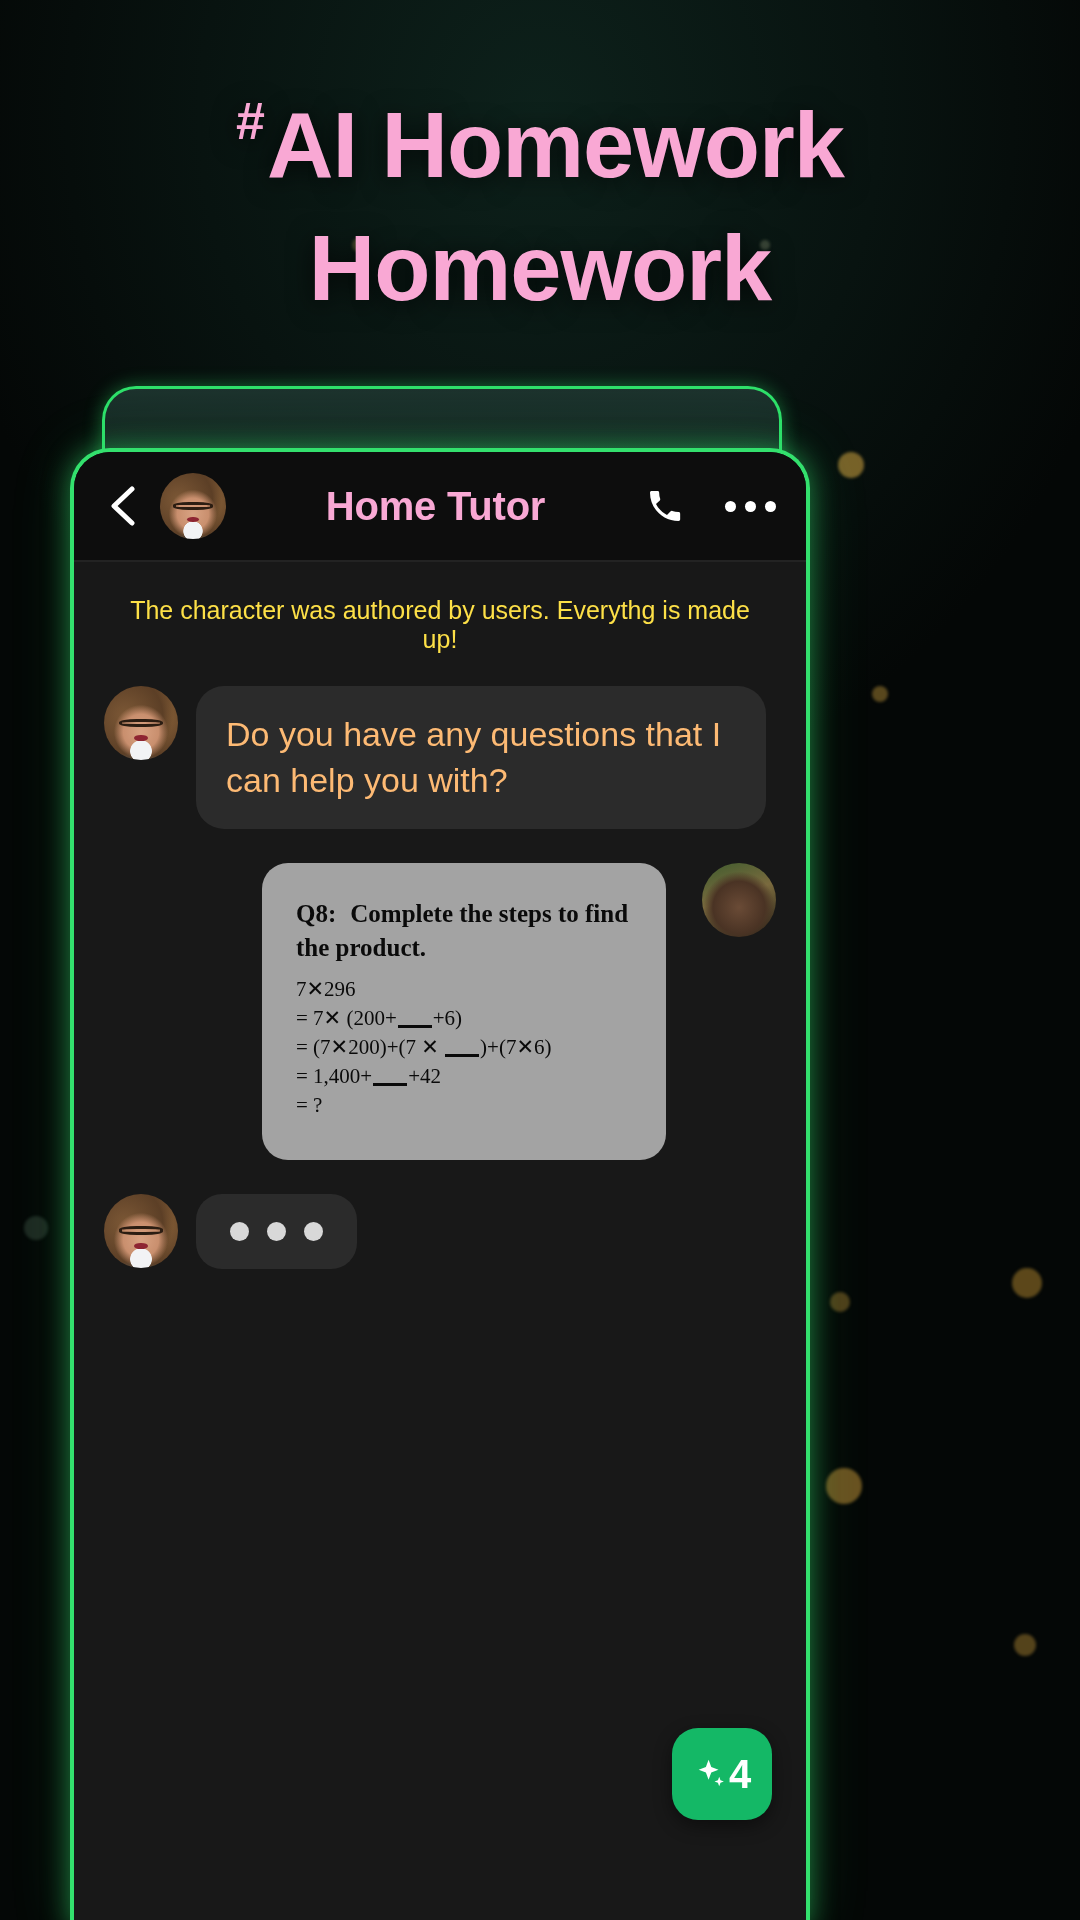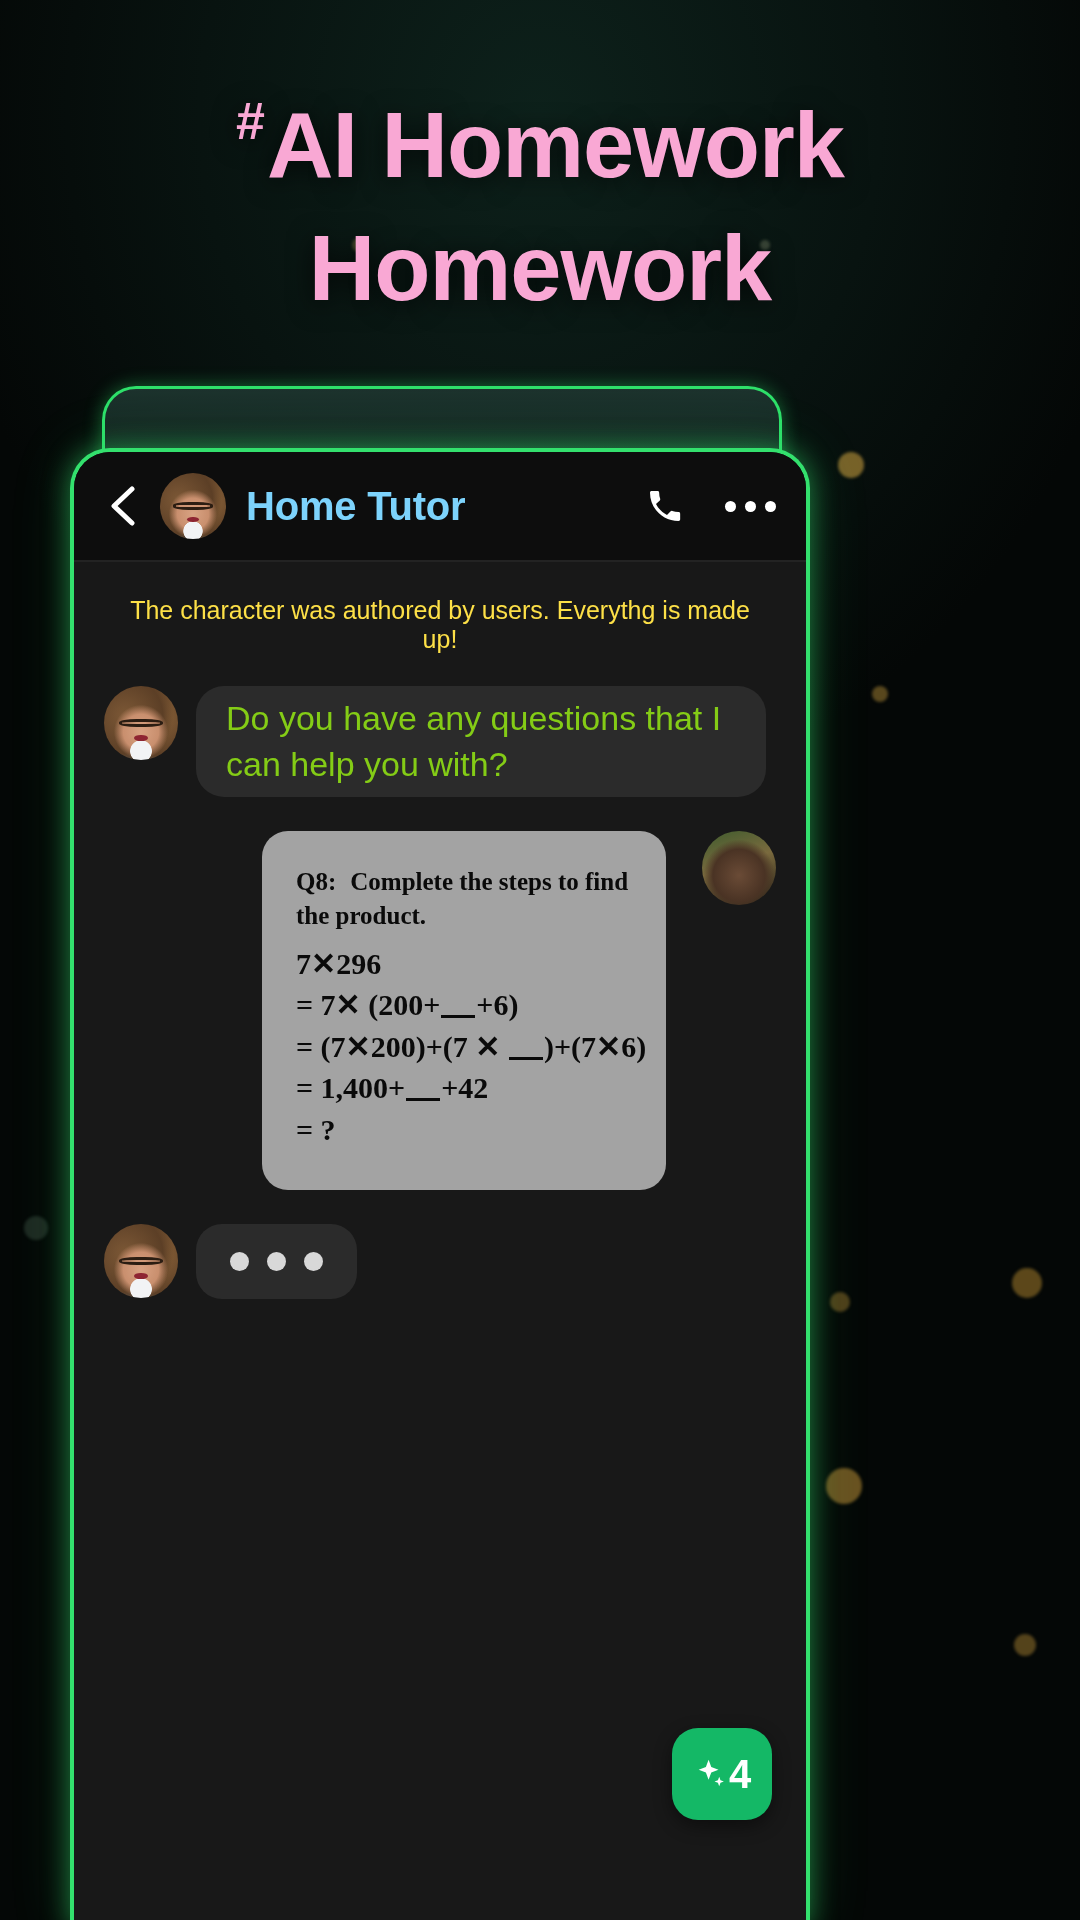--- a/index.html
+++ b/index.html
@@ -108,24 +108,25 @@
     left:41%; top:66%; width:18%; height:8%;
     border-radius:50%;
     background:#8e2532;
   }
   .avatar.user {
     background:
       radial-gradient(circle at 50% 60%, #6a4b36 0%, #4a3324 45%, rgba(0,0,0,0) 62%),
       linear-gradient(160deg,#3f5c2e 0%, #7a6a3e 45%, #231c14 100%);
   }
   .chat-title {
-    color:#7dd3fc; font-size:40px; font-weight:bold;
+    color:#f9a8d4; font-size:40px; font-weight:bold;
     letter-spacing:-0.2px;
     flex:1 1 auto;
     white-space:nowrap;
+    text-align:center;
   }
   .header-actions { display:flex; align-items:center; gap:40px; flex:0 0 auto; }
   .icon-btn { cursor:pointer; display:flex; align-items:center; justify-content:center; }
   .dots-icon { display:flex; gap:9px; }
   .dots-icon i { width:11px; height:11px; border-radius:50%; background:#fff; display:block; }
 
   .header-divider { height:2px; background:#232323; }
 
   
   .chat-body {
@@ -140,39 +141,39 @@
     font-size:25px;
     margin-bottom:32px;
     padding:0 10px;
   }
 
   .msg-row { display:flex; align-items:flex-start; gap:18px; margin-bottom:34px; }
   .msg-row.right { justify-content:flex-end; }
   .bubble-ai {
     background:#2b2b2b;
     border-radius:28px;
-    padding:10px 30px;
-    color:#84cc16;
+    padding:26px 30px;
+    color:#fdba74;
     font-size:34px;
     line-height:1.34;
     max-width:570px;
   }
 
   
   .hw-card {
     background:#a3a3a3;
     border-radius:26px;
     padding:34px 34px 40px 34px;
     width:404px;
     color:#0a0a0a;
     font-family:"Liberation Serif", serif;
   }
   .hw-title { font-size:25px; font-weight:bold; line-height:1.36; margin-bottom:10px; }
   .hw-title .qnum { margin-right:14px; }
-  .hw-line { font-size:30px; line-height:1.38; white-space:nowrap;font-weight:bold; }
+  .hw-line { font-size:21px; line-height:1.38; white-space:nowrap; }
   .blank {
     display:inline-block; width:34px;
     border-bottom:3px solid #0a0a0a;
     vertical-align:-3px;
     margin:0 1px;
   }
 
   
   .typing {
     background:#2b2b2b;

